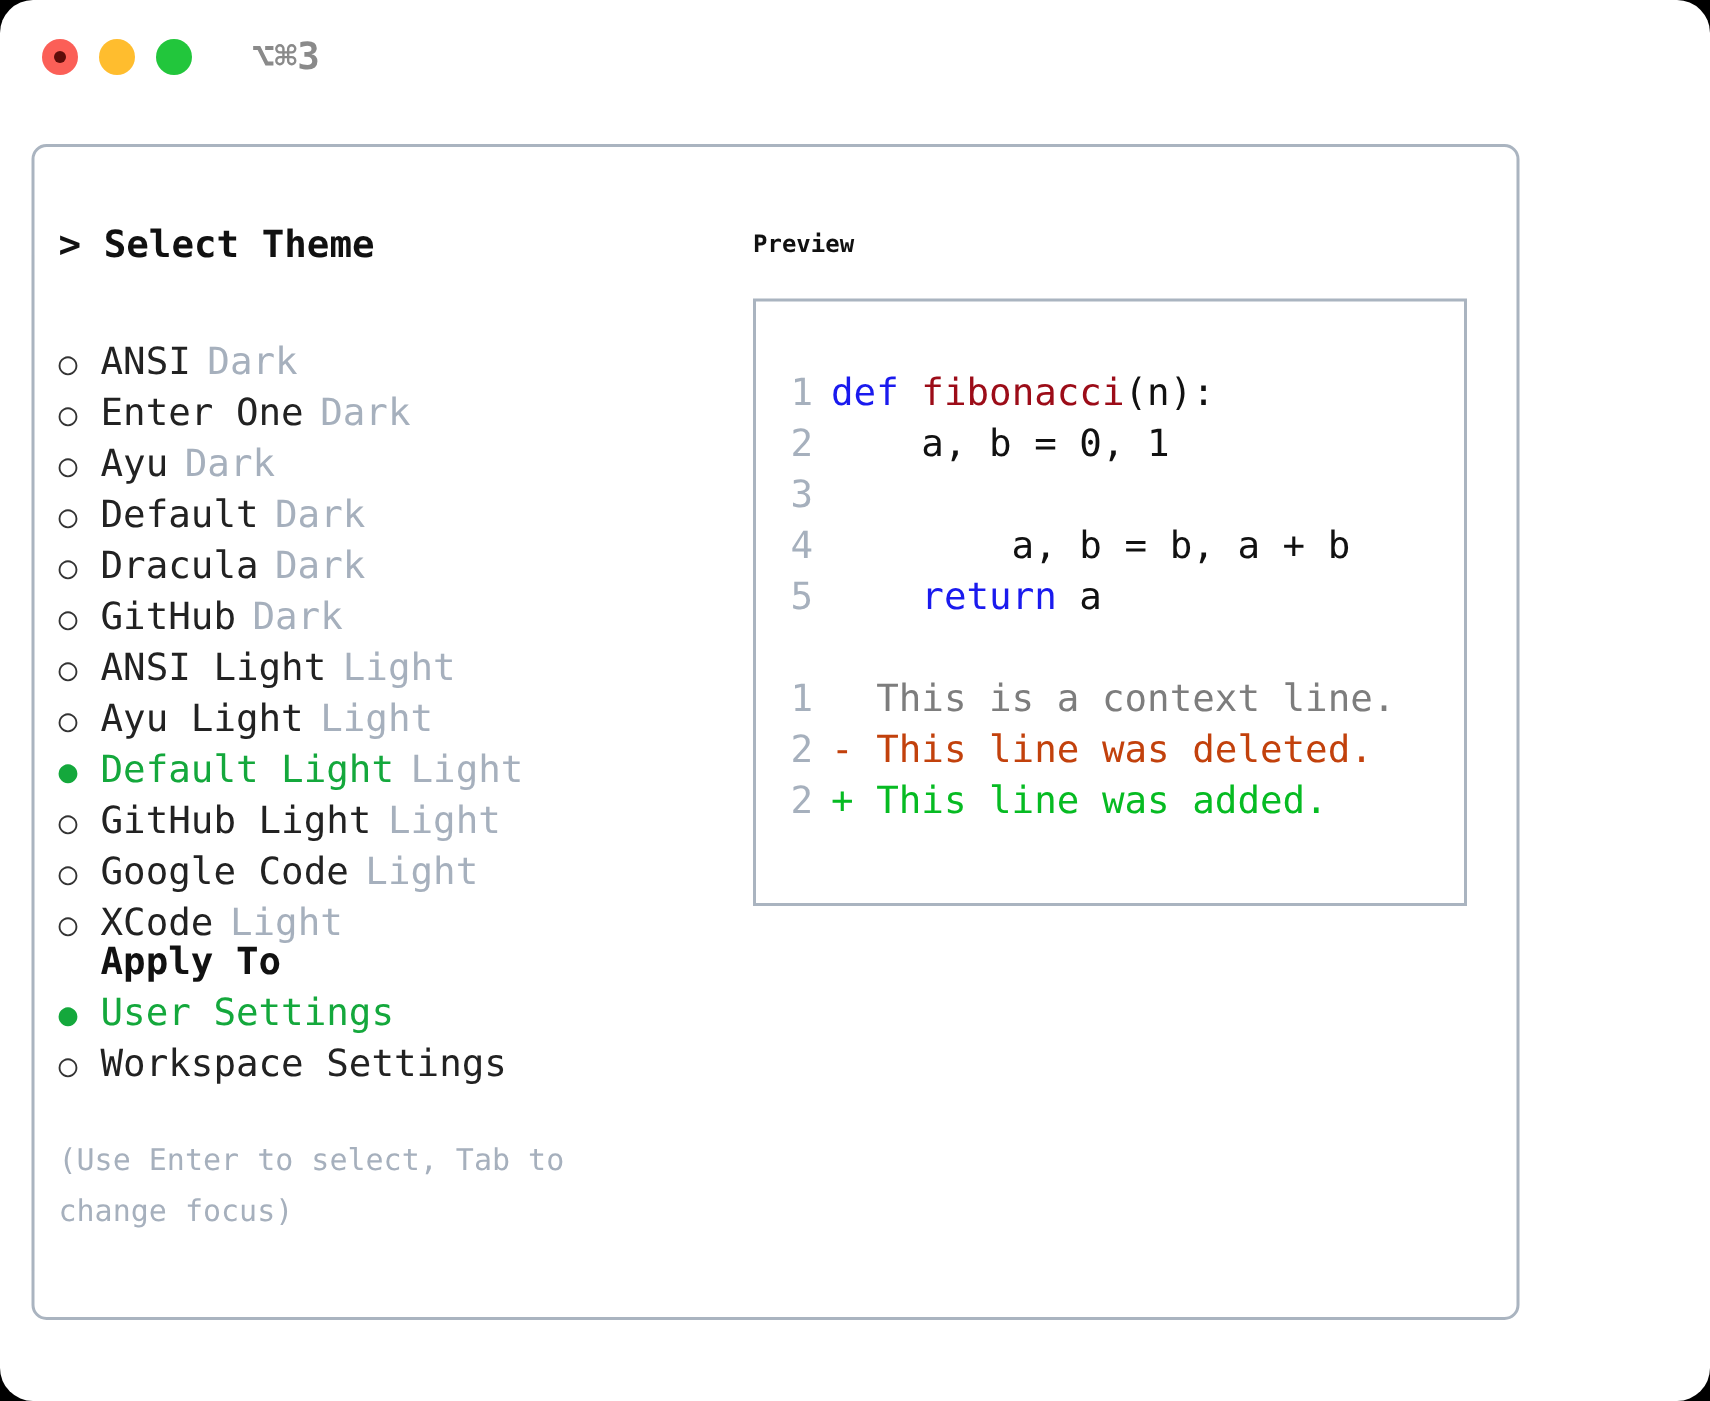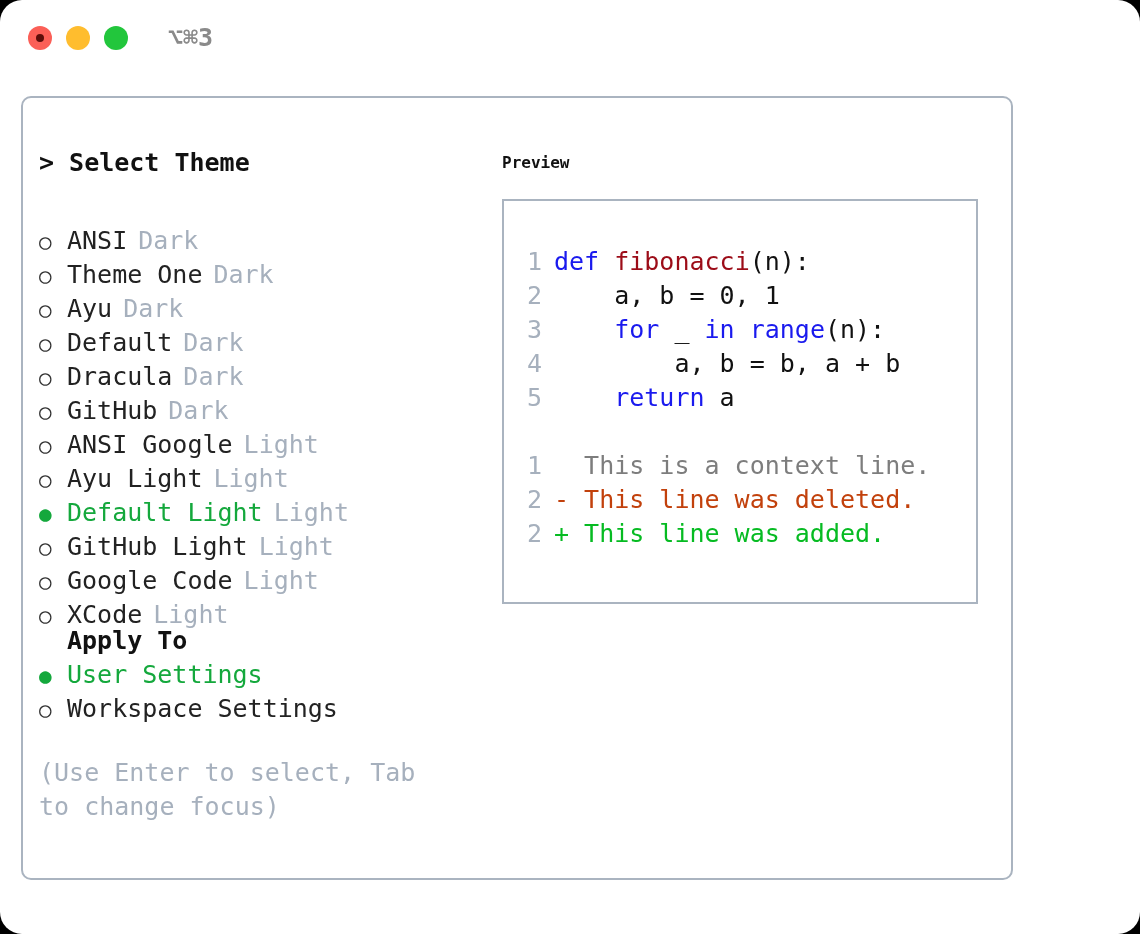--- a/index.html
+++ b/index.html
@@ -125,21 +125,21 @@
   .subheader {
     font-size: 25px;
     font-weight: 700;
     color: #111111;
     line-height: 34px;
     padding-left: 28px;
     white-space: pre;
   }
   .help-text {
     margin-top: 30px;
-    font-size: 25px;
+    font-size: 20px;
     line-height: 34px;
     color: #a6b0bd;
     width: 410px;
     white-space: pre-wrap;
   }
 
   
   .right-col {
     position: absolute;
     left: 479px; top: 48px;
@@ -198,26 +198,26 @@
     </div>
     <div class="shortcut">⌥⌘3</div>
   </div>
 
   <div class="panel">
 
     <div class="left-col">
       <div class="section-header">&gt; Select Theme</div>
       <div id="theme-items">
           <div class="opt-row"><span class="marker">○</span><span class="opt-label">ANSI</span><span class="opt-variant">Dark</span></div>
-          <div class="opt-row"><span class="marker">○</span><span class="opt-label">Theme One</span><span class="opt-variant">Dark</span></div>
+          <div class="opt-row"><span class="marker">○</span><span class="opt-label">Enter One</span><span class="opt-variant">Dark</span></div>
           <div class="opt-row"><span class="marker">○</span><span class="opt-label">Ayu</span><span class="opt-variant">Dark</span></div>
           <div class="opt-row"><span class="marker">○</span><span class="opt-label">Default</span><span class="opt-variant">Dark</span></div>
           <div class="opt-row"><span class="marker">○</span><span class="opt-label">Dracula</span><span class="opt-variant">Dark</span></div>
           <div class="opt-row"><span class="marker">○</span><span class="opt-label">GitHub</span><span class="opt-variant">Dark</span></div>
-          <div class="opt-row"><span class="marker">○</span><span class="opt-label">ANSI Google</span><span class="opt-variant">Light</span></div>
+          <div class="opt-row"><span class="marker">○</span><span class="opt-label">ANSI Light</span><span class="opt-variant">Light</span></div>
           <div class="opt-row"><span class="marker">○</span><span class="opt-label">Ayu Light</span><span class="opt-variant">Light</span></div>
           <div class="opt-row selected"><span class="marker sel">●</span><span class="opt-label">Default Light</span><span class="opt-variant">Light</span></div>
           <div class="opt-row"><span class="marker">○</span><span class="opt-label">GitHub Light</span><span class="opt-variant">Light</span></div>
           <div class="opt-row"><span class="marker">○</span><span class="opt-label">Google Code</span><span class="opt-variant">Light</span></div>
           <div class="opt-row"><span class="marker">○</span><span class="opt-label">XCode</span><span class="opt-variant">Light</span></div>
         </div>
 
       <div class="group-gap"></div>
 
       <div class="subheader">Apply To</div>
@@ -228,21 +228,21 @@
 
       <div class="help-text">(Use Enter to select, Tab to change focus)</div>
     </div>
 
     <div class="right-col">
       <div class="preview-title">Preview</div>
       <div class="code-box">
         <div id="code-lines">
             <div class="code-line"><span class="lineno">1</span><span class="code-text"><span class="tok-kw">def </span><span class="tok-fn">fibonacci</span><span class="tok-plain">(n):</span></span></div>
             <div class="code-line"><span class="lineno">2</span><span class="code-text"><span class="tok-plain">    a, b = 0, 1</span></span></div>
-            <div class="code-line"><span class="lineno">3</span><span class="code-text"><span class="tok-plain">    </span><span class="tok-kw">for</span><span class="tok-plain"> _ </span><span class="tok-kw">in</span><span class="tok-plain"> </span><span class="tok-kw">range</span><span class="tok-plain">(n):</span></span></div>
+            <div class="code-line"><span class="lineno">3</span></div>
             <div class="code-line"><span class="lineno">4</span><span class="code-text"><span class="tok-plain">        a, b = b, a + b</span></span></div>
             <div class="code-line"><span class="lineno">5</span><span class="code-text"><span class="tok-plain">    </span><span class="tok-kw">return</span><span class="tok-plain"> a</span></span></div>
           </div>
         <div class="diff-gap"></div>
         <div id="diff-lines">
             <div class="code-line"><span class="lineno">1</span><span class="diff-ctx">  This is a context line.</span></div>
             <div class="code-line"><span class="lineno">2</span><span class="diff-del">- This line was deleted.</span></div>
             <div class="code-line"><span class="lineno">2</span><span class="diff-add">+ This line was added.</span></div>
           </div>
       </div>

